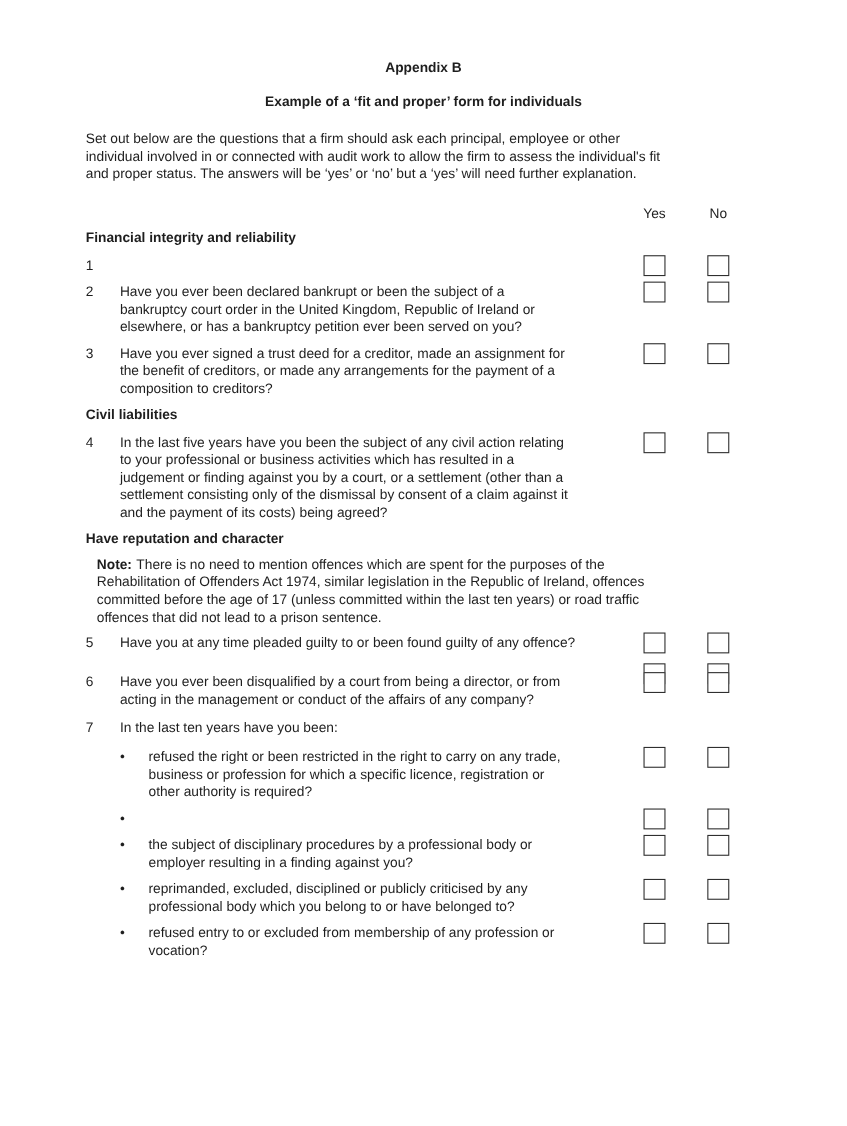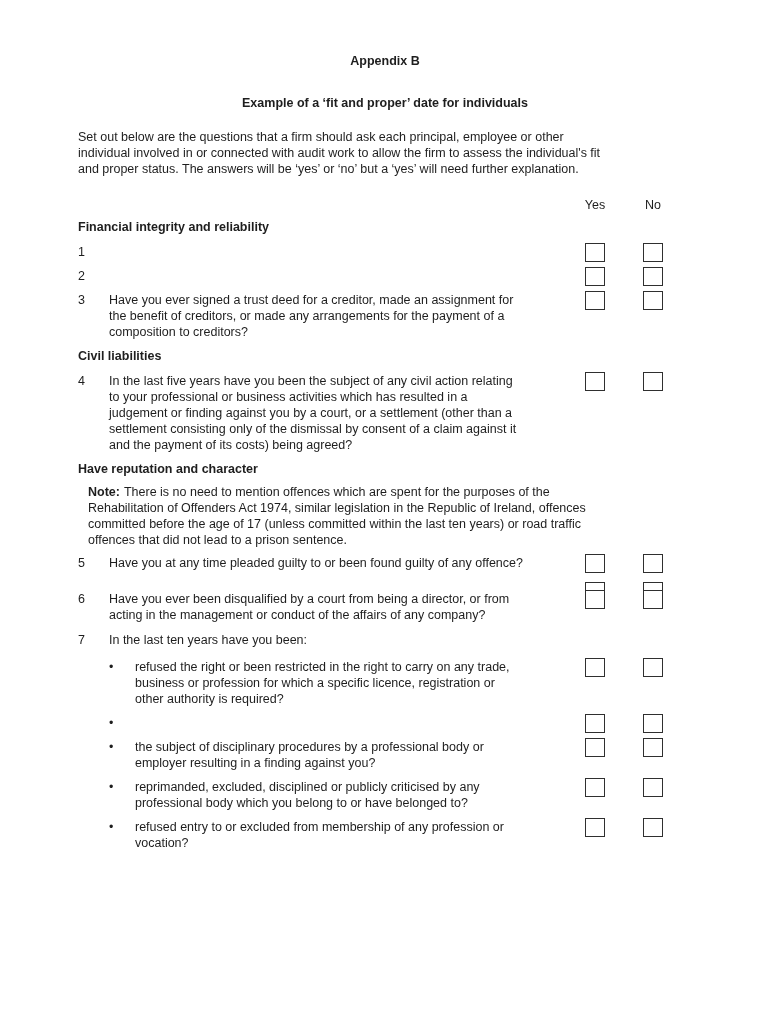--- a/index.html
+++ b/index.html
@@ -33,32 +33,32 @@
   .box{box-sizing:border-box;width:20px;height:19px;border:1.8px solid #2f2f2f;background:#ffffff;}
   
   .yesno{position:relative;height:16px;}
   .hcell{position:absolute;top:0;width:20px;display:flex;justify-content:center;white-space:nowrap;}
   .hcell.yes{left:507px;}
   .hcell.no{left:565px;}
   
   .mb6{margin-bottom:6px;}  .mb7{margin-bottom:7px;}
   .mb8{margin-bottom:8px;}  .mb9{margin-bottom:9px;}
   .mb11{margin-bottom:11px;}.mb12{margin-bottom:12px;}
-  .mb15{margin-bottom:26px;}.mb18{margin-bottom:18px;}
+  .mb15{margin-bottom:15px;}.mb18{margin-bottom:18px;}
   .mb20{margin-bottom:20px;}
   .pagenum{position:absolute;left:0;right:0;top:971px;text-align:center;}
 </style>
 </head>
 <body>
 
 <div class="page">
   <div class="content">
 
     <div class="center bold mb15">Appendix B</div>
-    <div class="center bold mb18">Example of a ‘fit and proper’ date for individuals</div>
+    <div class="center bold mb18">Example of a ‘fit and proper’ form for individuals</div>
 
     <div class="intro mb20">Set out below are the questions that a firm should ask each principal, employee or other
 individual involved in or connected with audit work to allow the firm to assess the individual's fit
 and proper status. The answers will be ‘yes’ or ‘no’ but a ‘yes’ will need further explanation.</div>
 
     <div class="yesno mb6">
       <span class="hcell yes">Yes</span>
       <span class="hcell no">No</span>
     </div>
 
@@ -67,20 +67,23 @@
     <div class="qrow mb8">
       <span class="qnum">1</span>
       <span class="checks">
           <span class="box"></span>
           <span class="box"></span>
         </span>
     </div>
 
     <div class="qrow mb8">
       <span class="qnum">2</span>
+      <span class="qtext">Have you ever been declared bankrupt or been the subject of a
+bankruptcy court order in the United Kingdom, Republic of Ireland or
+elsewhere, or has a bankruptcy petition ever been served on you?</span>
       <span class="checks">
           <span class="box"></span>
           <span class="box"></span>
         </span>
     </div>
 
     <div class="qrow mb8">
       <span class="qnum">3</span>
       <span class="qtext">Have you ever signed a trust deed for a creditor, made an assignment for
 the benefit of creditors, or made any arrangements for the payment of a

